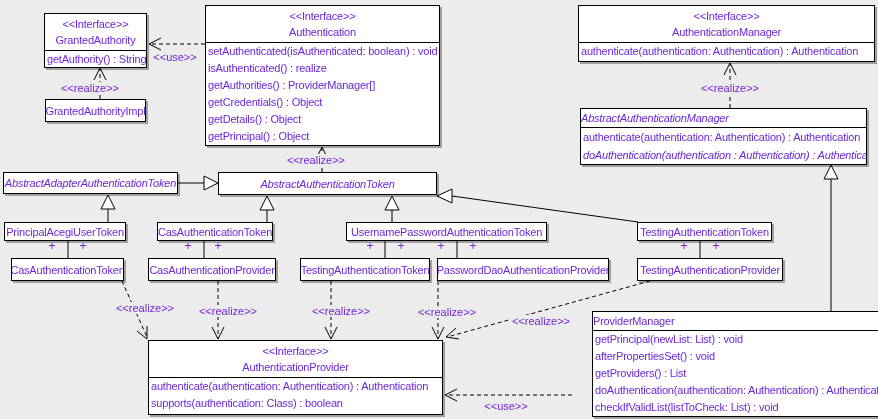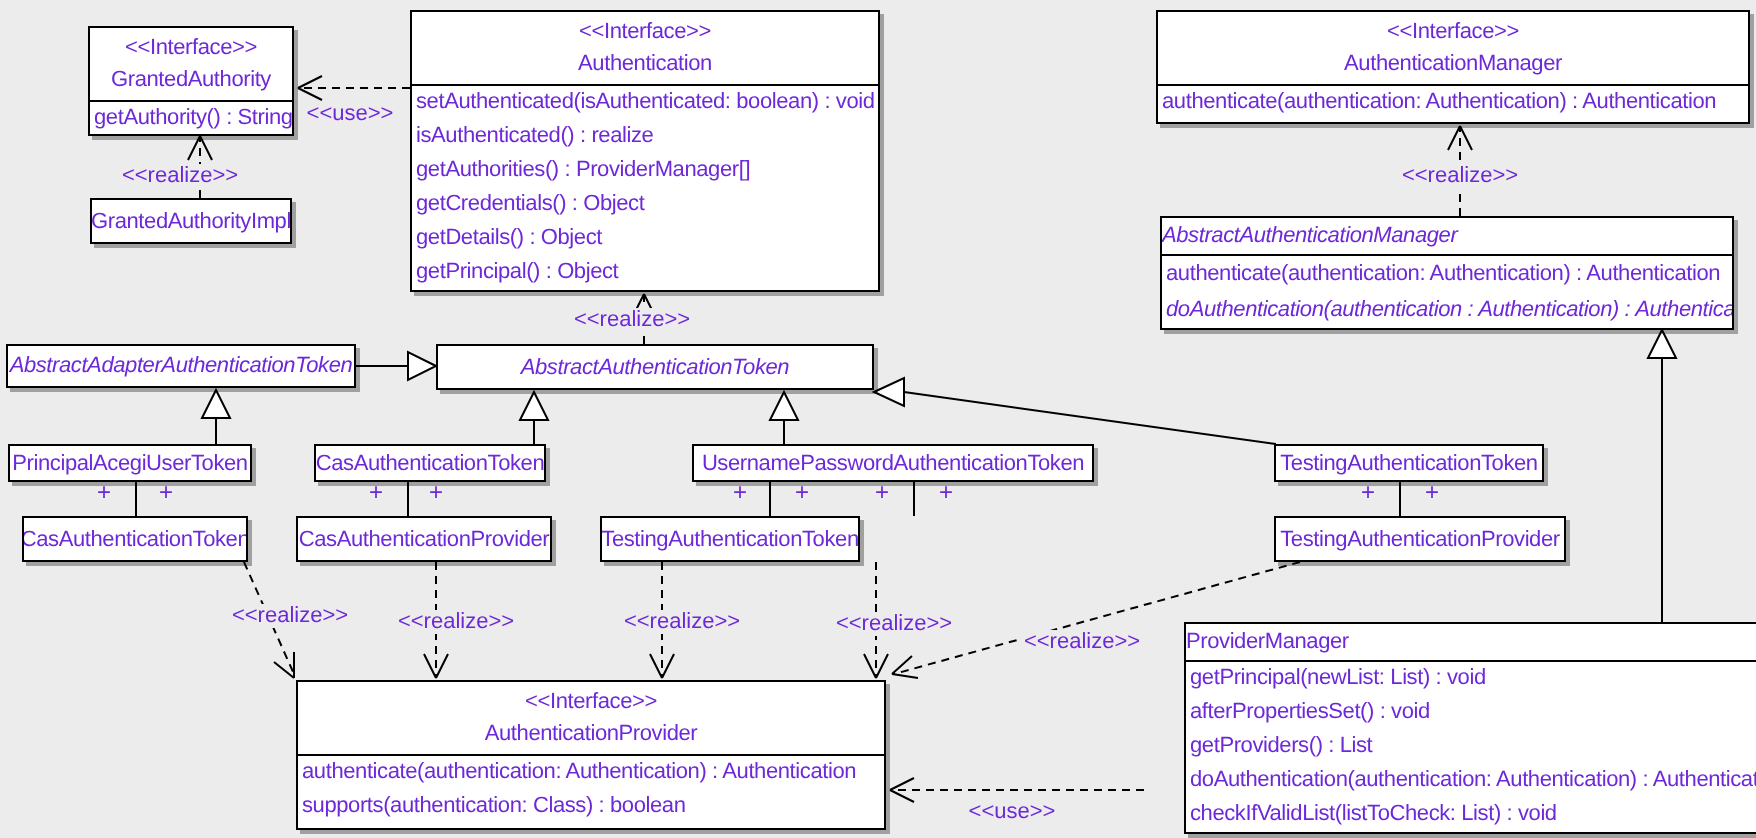--- a/index.html
+++ b/index.html
@@ -200,20 +200,23 @@
   </div>
 
   <div class="box namebox" style="left:148px;top:258px;width:128px;height:23px">
     <span>CasAuthenticationProvider</span>
   </div>
 
   <div class="box namebox" style="left:300px;top:258px;width:130px;height:23px">
     <span>TestingAuthenticationToken</span>
   </div>
 
+  <div class="box namebox" style="left:437px;top:258px;width:172px;height:23px">
+    <span>PasswordDaoAuthenticationProvider</span>
+  </div>
 
   <div class="box namebox" style="left:637px;top:258px;width:146px;height:23px">
     <span>TestingAuthenticationProvider</span>
   </div>
 
   <div class="box" style="left:148px;top:340px;width:295px;height:75px">
     <div class="hdr">
       <div class="stereo">&lt;&lt;Interface&gt;&gt;</div>
       <div class="cname">AuthenticationProvider</div>
     </div>

